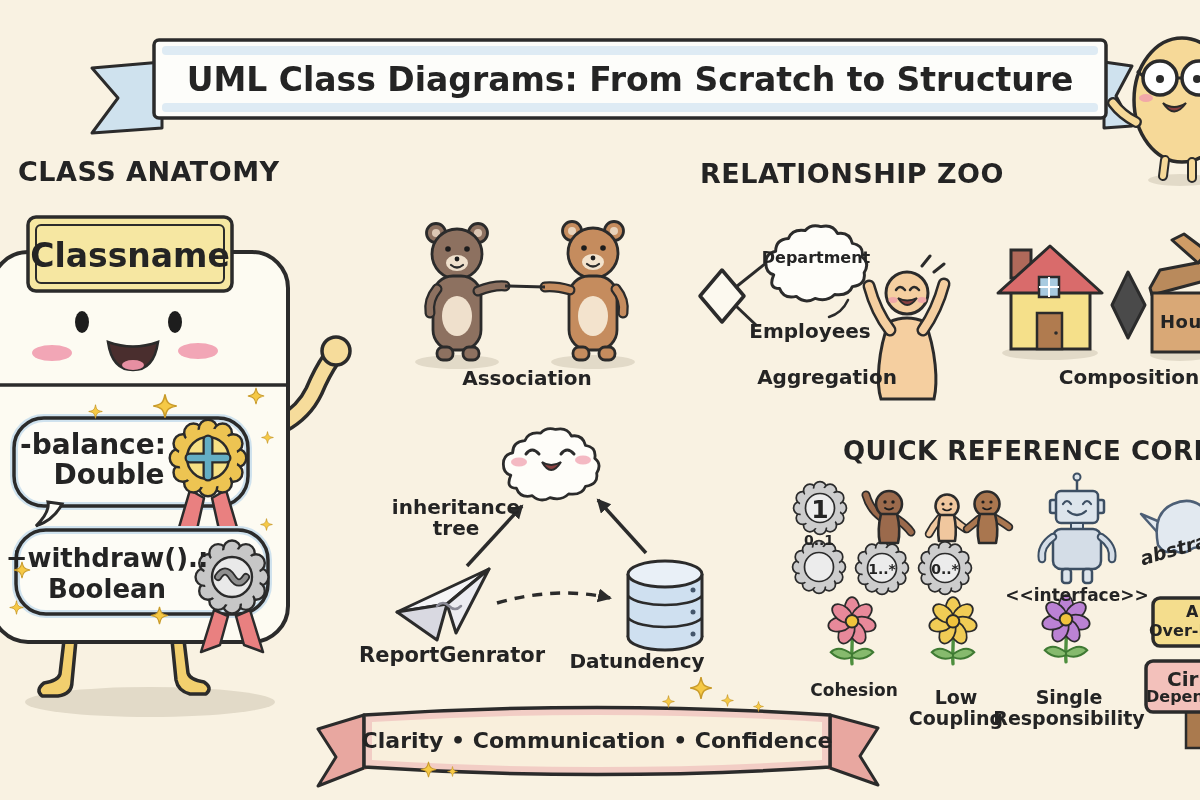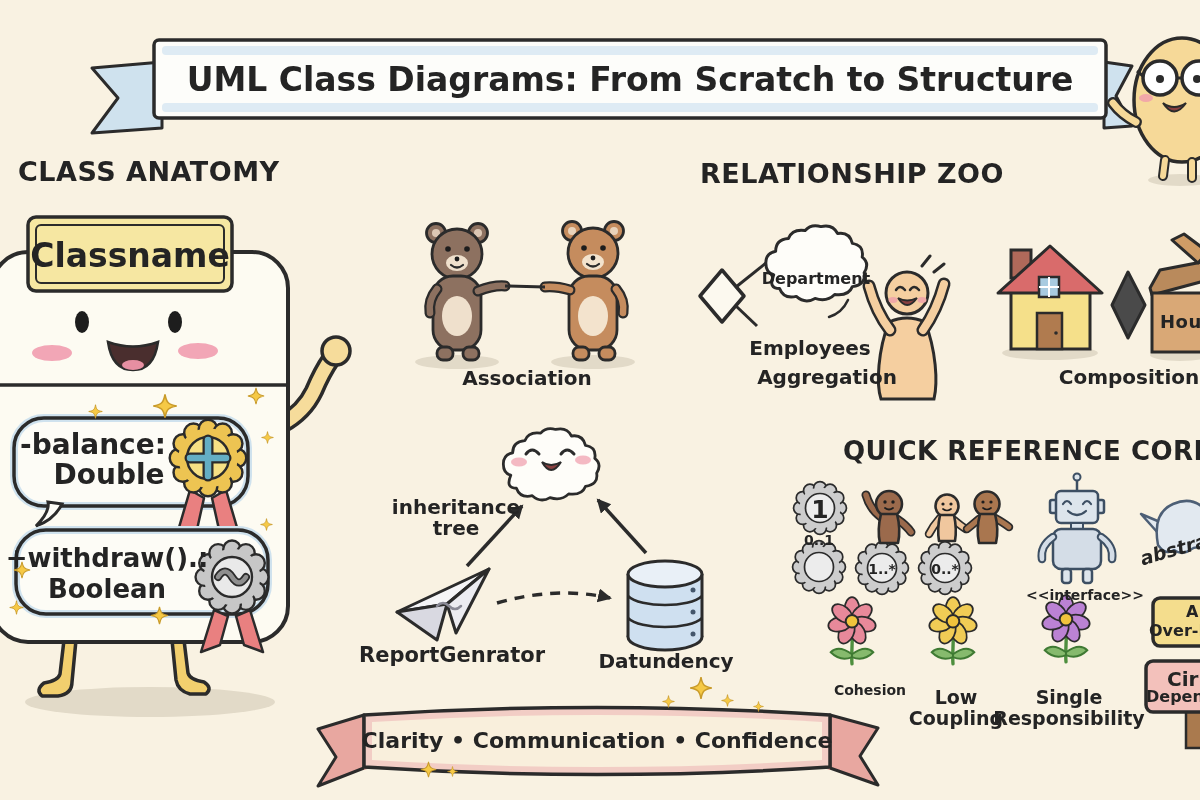--- a/index.html
+++ b/index.html
@@ -364,40 +364,40 @@
 <div class="txt" style="left:700px;top:160px;font-size:27px;letter-spacing:.5px;">RELATIONSHIP ZOO</div>
 <div class="txt" style="left:843px;top:438px;font-size:26px;letter-spacing:.5px;">QUICK REFERENCE CORNER</div>
 
 <div class="txt ctr" style="left:130px;top:255px;font-size:33px;">Classname</div>
 <div class="txt ctr" style="left:93px;top:445px;font-size:28px;">-balance:</div>
 <div class="txt ctr" style="left:93px;top:475px;font-size:28px;margin-left:16px;">Double</div>
 <div class="txt ctr" style="left:107px;top:558px;font-size:26px;">+withdraw().:</div>
 <div class="txt ctr" style="left:107px;top:589px;font-size:26px;">Boolean</div>
 
 <div class="txt ctr" style="left:527px;top:378px;font-size:20px;">Association</div>
-<div class="txt ctr" style="left:816px;top:258px;font-size:16px;margin-top:21px;">Department</div>
-<div class="txt ctr" style="left:810px;top:331px;font-size:20px;margin-top:17px;">Employees</div>
+<div class="txt ctr" style="left:816px;top:258px;font-size:16px;">Department</div>
+<div class="txt ctr" style="left:810px;top:331px;font-size:20px;">Employees</div>
 <div class="txt ctr" style="left:827px;top:377px;font-size:20px;">Aggregation</div>
 <div class="txt ctr" style="left:1129px;top:377px;font-size:20px;">Composition</div>
 <div class="txt" style="left:1160px;top:313px;font-size:18px;letter-spacing:.5px;">House</div>
 
 <div class="txt ctr" style="left:456px;top:507px;font-size:20px;">inheritance</div>
 <div class="txt ctr" style="left:456px;top:528px;font-size:20px;">tree</div>
 <div class="txt ctr" style="left:452px;top:655px;font-size:21px;text-align:center;">ReportGenrator</div>
-<div class="txt ctr" style="left:666px;top:661px;font-size:20px;text-align:right;">Datundency</div>
+<div class="txt ctr" style="left:637px;top:661px;font-size:20px;text-align:right;">Datundency</div>
 
 <div class="txt ctr" style="left:820px;top:509px;font-size:25px;">1</div>
 <div class="txt ctr" style="left:819px;top:540px;font-size:14px;">0..1</div>
 <div class="txt ctr" style="left:882px;top:569px;font-size:14px;">1..*</div>
 <div class="txt ctr" style="left:945px;top:569px;font-size:14px;">0..*</div>
 
-<div class="txt ctr" style="left:1077px;top:595px;font-size:14px;margin-left:8px;">&lt;&lt;interface&gt;&gt;</div>
+<div class="txt ctr" style="left:1077px;top:595px;font-size:17px;">&lt;&lt;interface&gt;&gt;</div>
 <div class="txt" style="left:1138px;top:550px;font-size:19px;font-style:italic;transform:rotate(-16deg);transform-origin:left top;">abstract</div>
 
-<div class="txt ctr" style="left:854px;top:690px;font-size:14px;margin-left:16px;">Cohesion</div>
+<div class="txt ctr" style="left:854px;top:690px;font-size:17px;">Cohesion</div>
 <div class="txt ctr" style="left:956px;top:697px;font-size:19px;">Low</div>
 <div class="txt ctr" style="left:956px;top:718px;font-size:19px;">Coupling</div>
 <div class="txt ctr" style="left:1069px;top:697px;font-size:19px;">Single</div>
 <div class="txt ctr" style="left:1069px;top:718px;font-size:19px;">Responsibility</div>
 
 <div class="txt" style="left:1186px;top:604px;font-size:16px;">A</div>
 <div class="txt" style="left:1149px;top:623px;font-size:16px;">Over-E</div>
 <div class="txt" style="left:1167px;top:669px;font-size:20px;text-align:center;">Cir</div>
 <div class="txt" style="left:1146px;top:689px;font-size:16px;">Depen</div>
 

